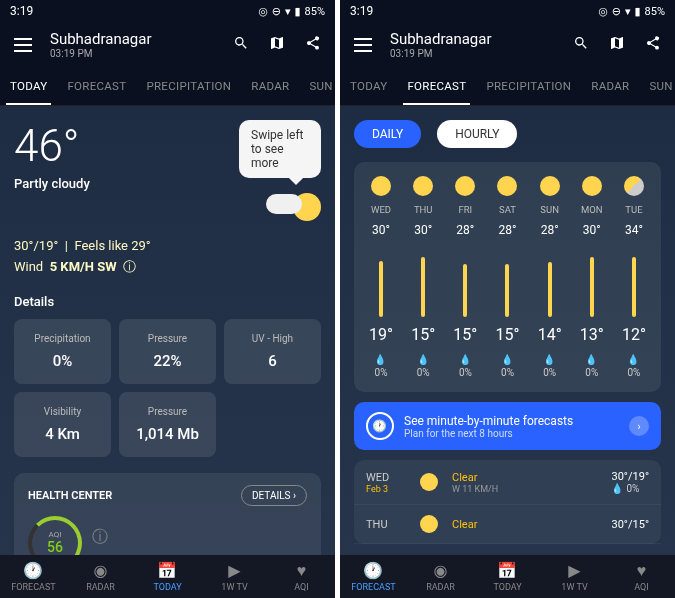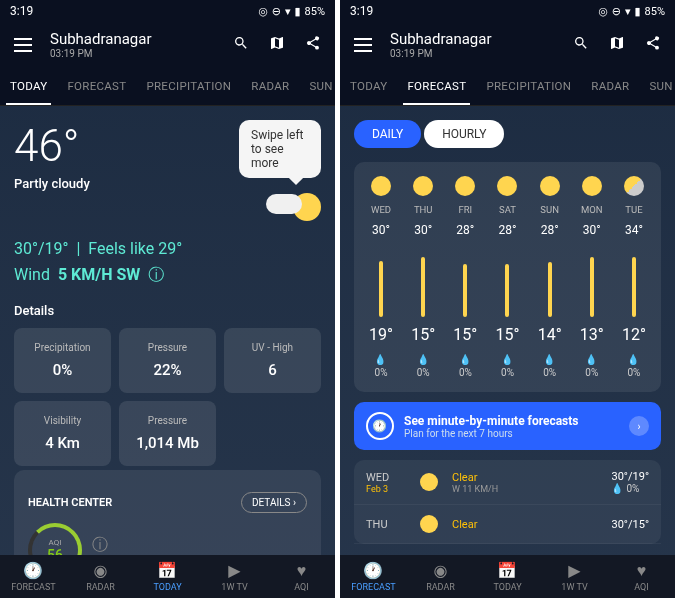--- a/index.html
+++ b/index.html
@@ -21,56 +21,56 @@
 .tab.active::after{content:"";position:absolute;bottom:0;left:6px;right:6px;height:2px;background:#fff}
 .content{flex:1;overflow:hidden;position:relative;z-index:1;padding:14px}
 .temp-row{display:flex;justify-content:space-between;align-items:flex-start}
 .temp{font-size:44px;font-weight:300;color:#fff}
 .cond{color:#fff;font-size:13px;font-weight:500;margin-top:4px}
 .tip{background:#f5f5f5;color:#333;padding:8px 12px;border-radius:10px;font-size:12px;width:82px;position:relative}
 .tip::after{content:"";position:absolute;bottom:-5px;right:20px;width:10px;height:10px;background:#f5f5f5;transform:rotate(45deg)}
 .weather-icon{width:60px;height:40px;margin-top:8px;position:relative;margin-left:auto}
 .sun{width:28px;height:28px;background:#ffd54f;border-radius:50%;position:absolute;right:0;bottom:5px}
 .cloud{width:36px;height:20px;background:#f0f0f0;border-radius:12px;position:absolute;left:5px;bottom:12px}
-.sub-info{color:#5eead4;font-size:16px;margin-top:10px;line-height:1.6}
+.sub-info{color:#fef9c3;font-size:13px;margin-top:10px;line-height:1.6}
 .section-title{color:#fff;font-size:13px;font-weight:500;margin:16px 0 10px}
 .grid{display:grid;grid-template-columns:repeat(3,1fr);gap:8px}
 .card{background:rgba(255,255,255,.1);border-radius:8px;padding:14px 6px;text-align:center}
 .card-label{color:#bbb;font-size:10px}
 .card-value{color:#fff;font-size:15px;font-weight:500;margin-top:8px}
-.health{background:rgba(255,255,255,.08);border-radius:10px;padding:22px 14px;margin-top:4px}
+.health{background:rgba(255,255,255,.08);border-radius:10px;padding:12px 14px;margin-top:16px}
 .health-head{display:flex;justify-content:space-between;align-items:center}
 .health-title{color:#fff;font-size:11px;font-weight:600}
 .details-btn{border:1px solid #888;border-radius:14px;padding:4px 10px;color:#fff;font-size:10px}
 .aqi-ring{width:54px;height:54px;border:4px solid #333;border-top-color:#9acd32;border-right-color:#9acd32;border-radius:50%;margin-top:10px;display:flex;flex-direction:column;align-items:center;justify-content:center;transform:rotate(0)}
 .aqi-label{font-size:8px;color:#aaa}
 .aqi-val{font-size:14px;color:#84cc16;font-weight:500}
 .bottom-nav{display:flex;background:#131824;z-index:2;padding:6px 0}
 .nav-item{flex:1;text-align:center;color:#888;font-size:9px}
 .nav-item.active{color:#4a9eff}
 .nav-icon{font-size:16px;margin-bottom:2px}
-.toggle-row{display:flex;gap:3px;margin-bottom:14px}
+.toggle-row{display:flex;gap:16px;margin-bottom:14px}
 .toggle{padding:7px 18px;border-radius:16px;font-size:12px}
 .toggle.filled{background:#2962ff;color:#fff}
 .toggle.outline{background:#fff;color:#333}
 .forecast-box{background:rgba(255,255,255,.08);border-radius:10px;padding:14px 6px;display:flex}
 .day-col{flex:1;text-align:center;color:#fff;font-size:10px}
 .day-sun{width:20px;height:20px;background:#ffd54f;border-radius:50%;margin:0 auto 8px}
 .day-sun.part{background:linear-gradient(135deg,#ffd54f 50%,#ccc 50%)}
 .day-name{color:#bbb;font-size:9.5px;margin-bottom:8px}
 .day-hi{font-size:12px;margin-bottom:20px}
 .bar-wrap{height:60px;display:flex;align-items:flex-end;justify-content:center;margin-bottom:8px}
 .bar{width:4px;background:#ffd54f;border-radius:2px}
 .day-lo{font-size:16px;margin-bottom:10px}
 .drop{font-size:10px;margin-bottom:2px}
 .precip{font-size:10px;color:#ccc}
 .minute-card{background:#2962ff;border-radius:10px;padding:10px 12px;margin-top:10px;display:flex;align-items:center;gap:10px;color:#fff}
 .minute-icon{width:28px;height:28px;border:2px solid #fff;border-radius:50%;display:flex;align-items:center;justify-content:center;font-size:12px}
 .minute-text{flex:1}
-.minute-title{font-size:12px;font-weight:700}
+.minute-title{font-size:12px;font-weight:400}
 .minute-sub{font-size:10px;color:#cde}
 .arrow-circle{width:20px;height:20px;background:rgba(255,255,255,.25);border-radius:50%;display:flex;align-items:center;justify-content:center;font-size:10px}
 .day-list{margin-top:10px;background:rgba(255,255,255,.06);border-radius:10px}
 .day-row{display:flex;align-items:center;padding:10px 12px;gap:14px;color:#ccc;font-size:11px;border-bottom:1px solid rgba(255,255,255,.05)}
 .day-row-date{width:40px}
 .day-row-date2{font-size:9px;color:#ffc107}
 .day-row-sun{width:18px;height:18px;background:#ffd54f;border-radius:50%}
 .day-row-info{flex:1}
 .day-row-cond{color:#ffc107}
 .day-row-wind{font-size:9px;color:#999}
@@ -311,21 +311,21 @@
           </div>
   <div class="day-lo">12°</div>
   <div class="drop">💧</div>
   <div class="precip">0%</div>
         </div>
       </div>
     <div class="minute-card">
       <div class="minute-icon">🕐</div>
       <div class="minute-text">
         <div class="minute-title">See minute-by-minute forecasts</div>
-        <div class="minute-sub">Plan for the next 7 hours</div>
+        <div class="minute-sub">Plan for the next 8 hours</div>
       </div>
       <div class="arrow-circle">›</div>
     </div>
     <div class="day-list" id="day-list">
         <div class="day-row">
           <div class="day-row-date">
             <div>WED</div>
             <div class="day-row-date2">Feb 3</div>
           </div>
   <div class="day-row-sun"></div>

